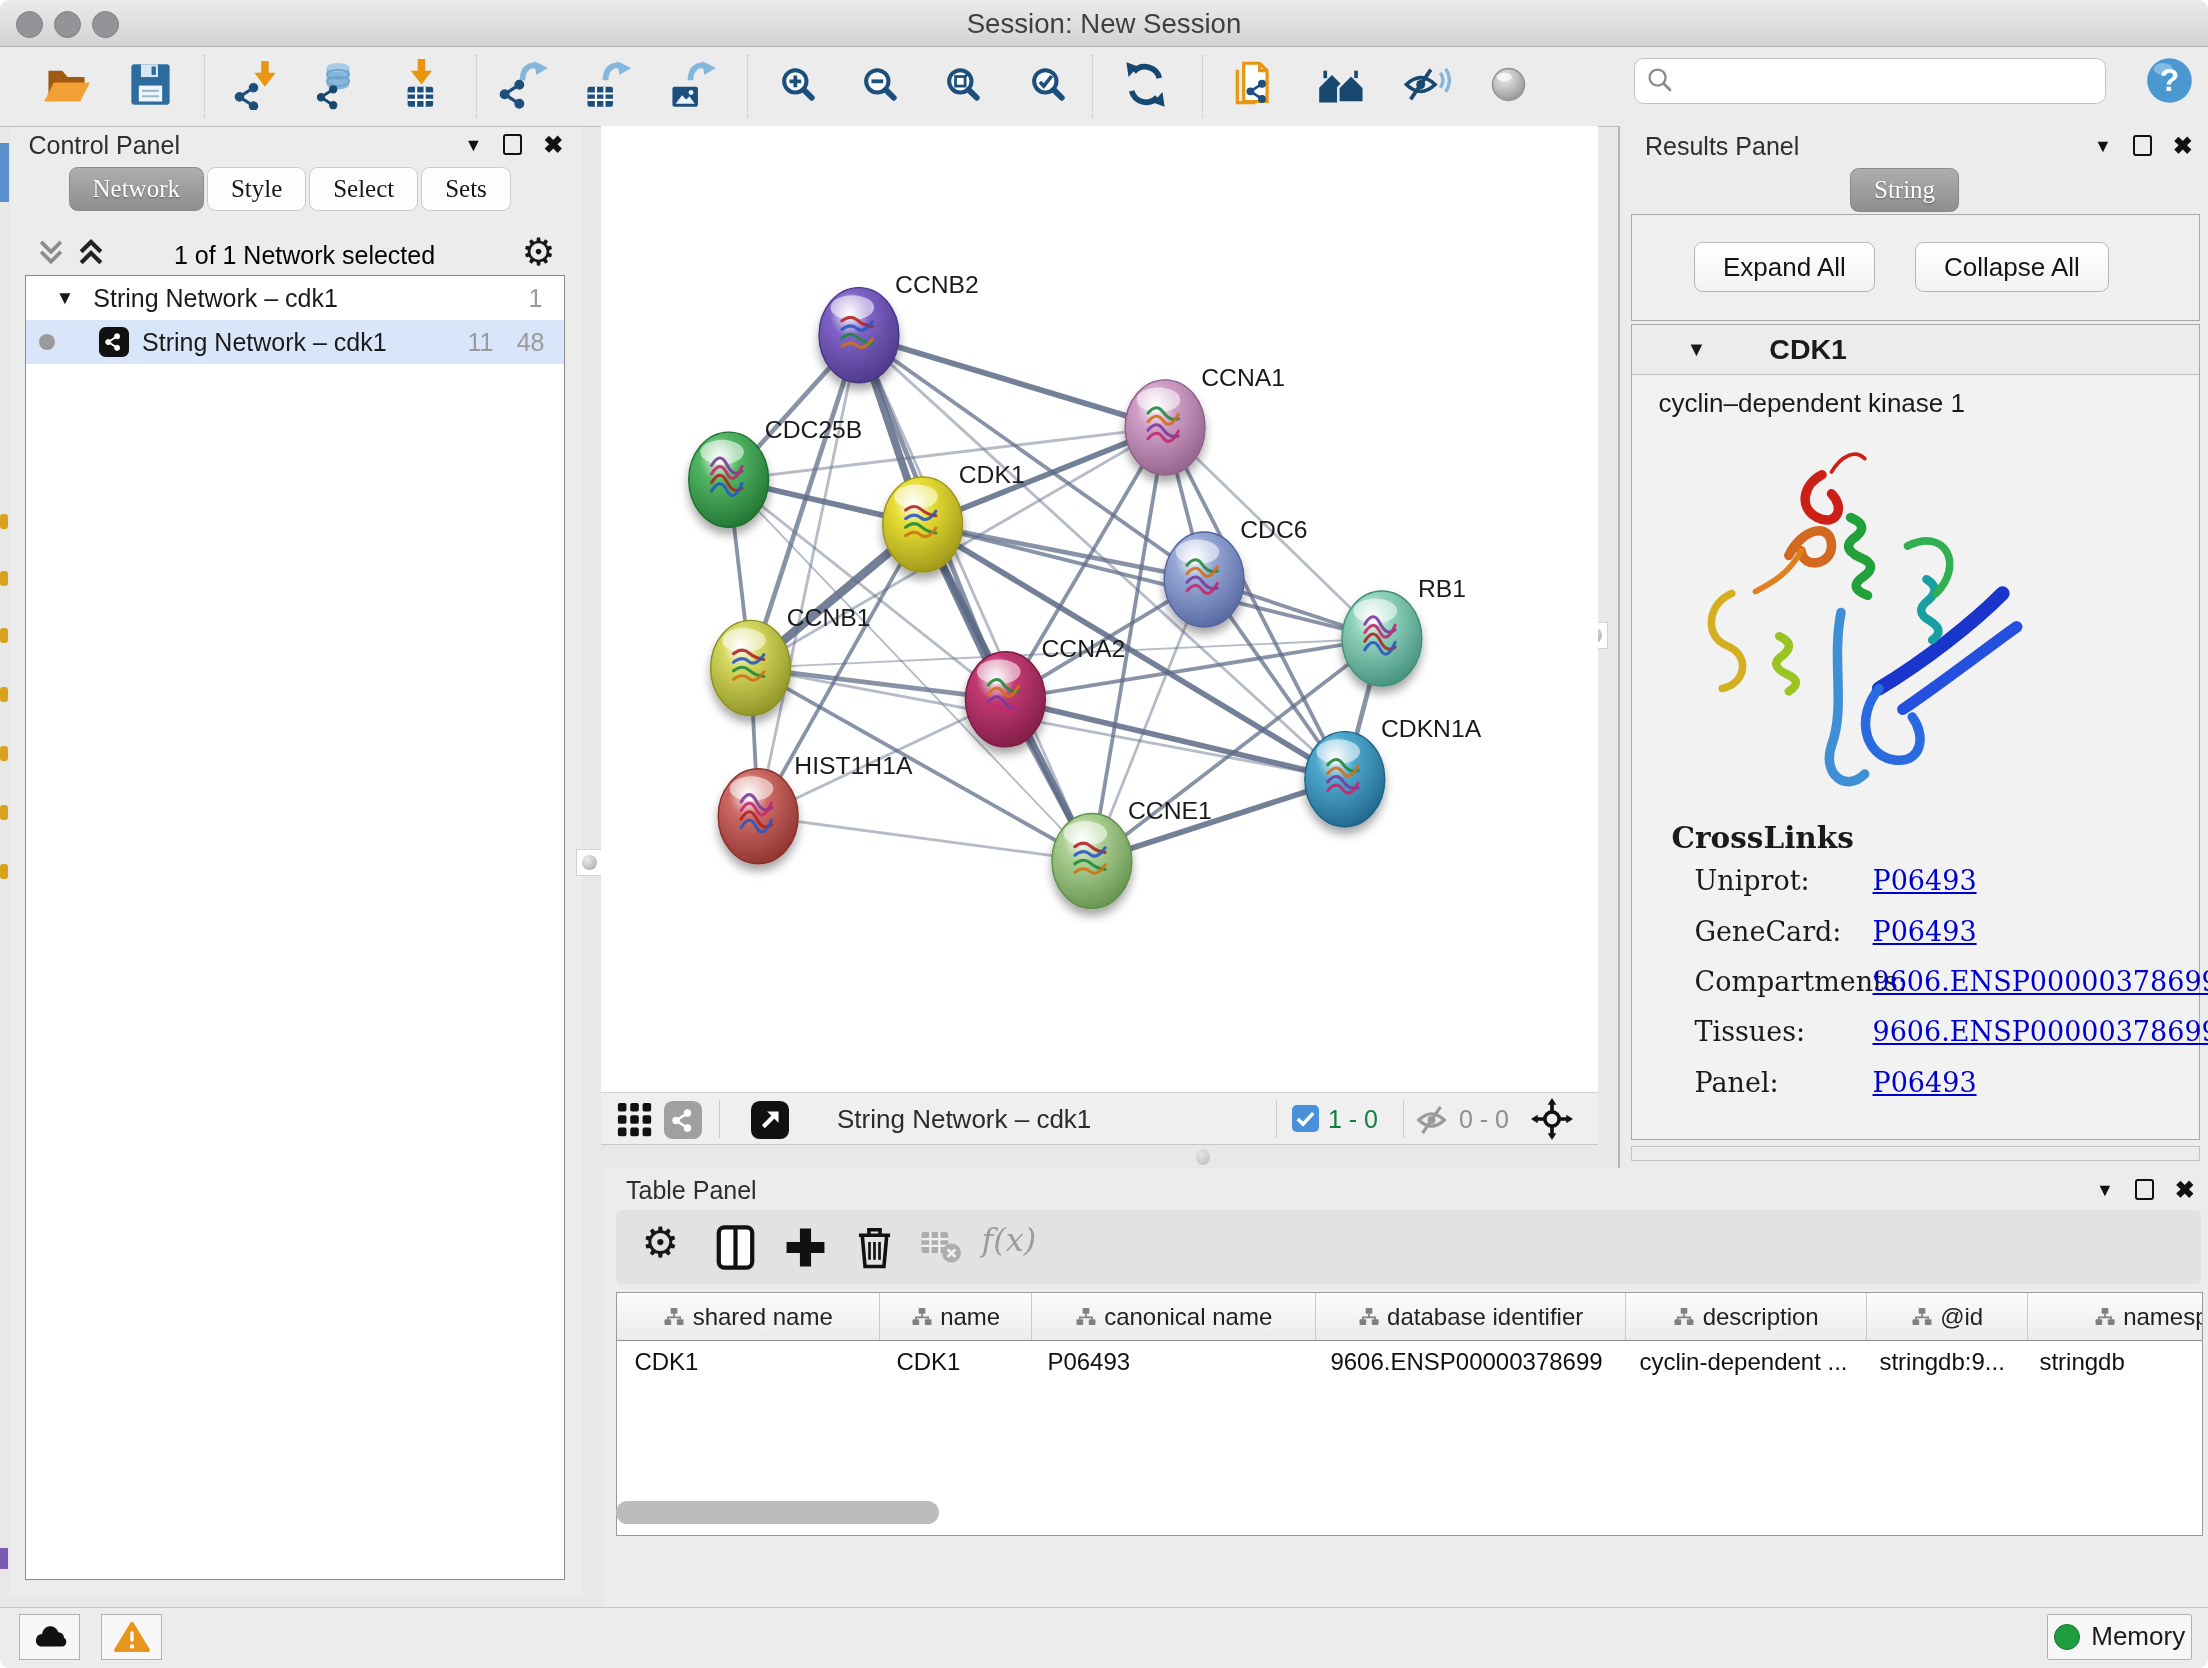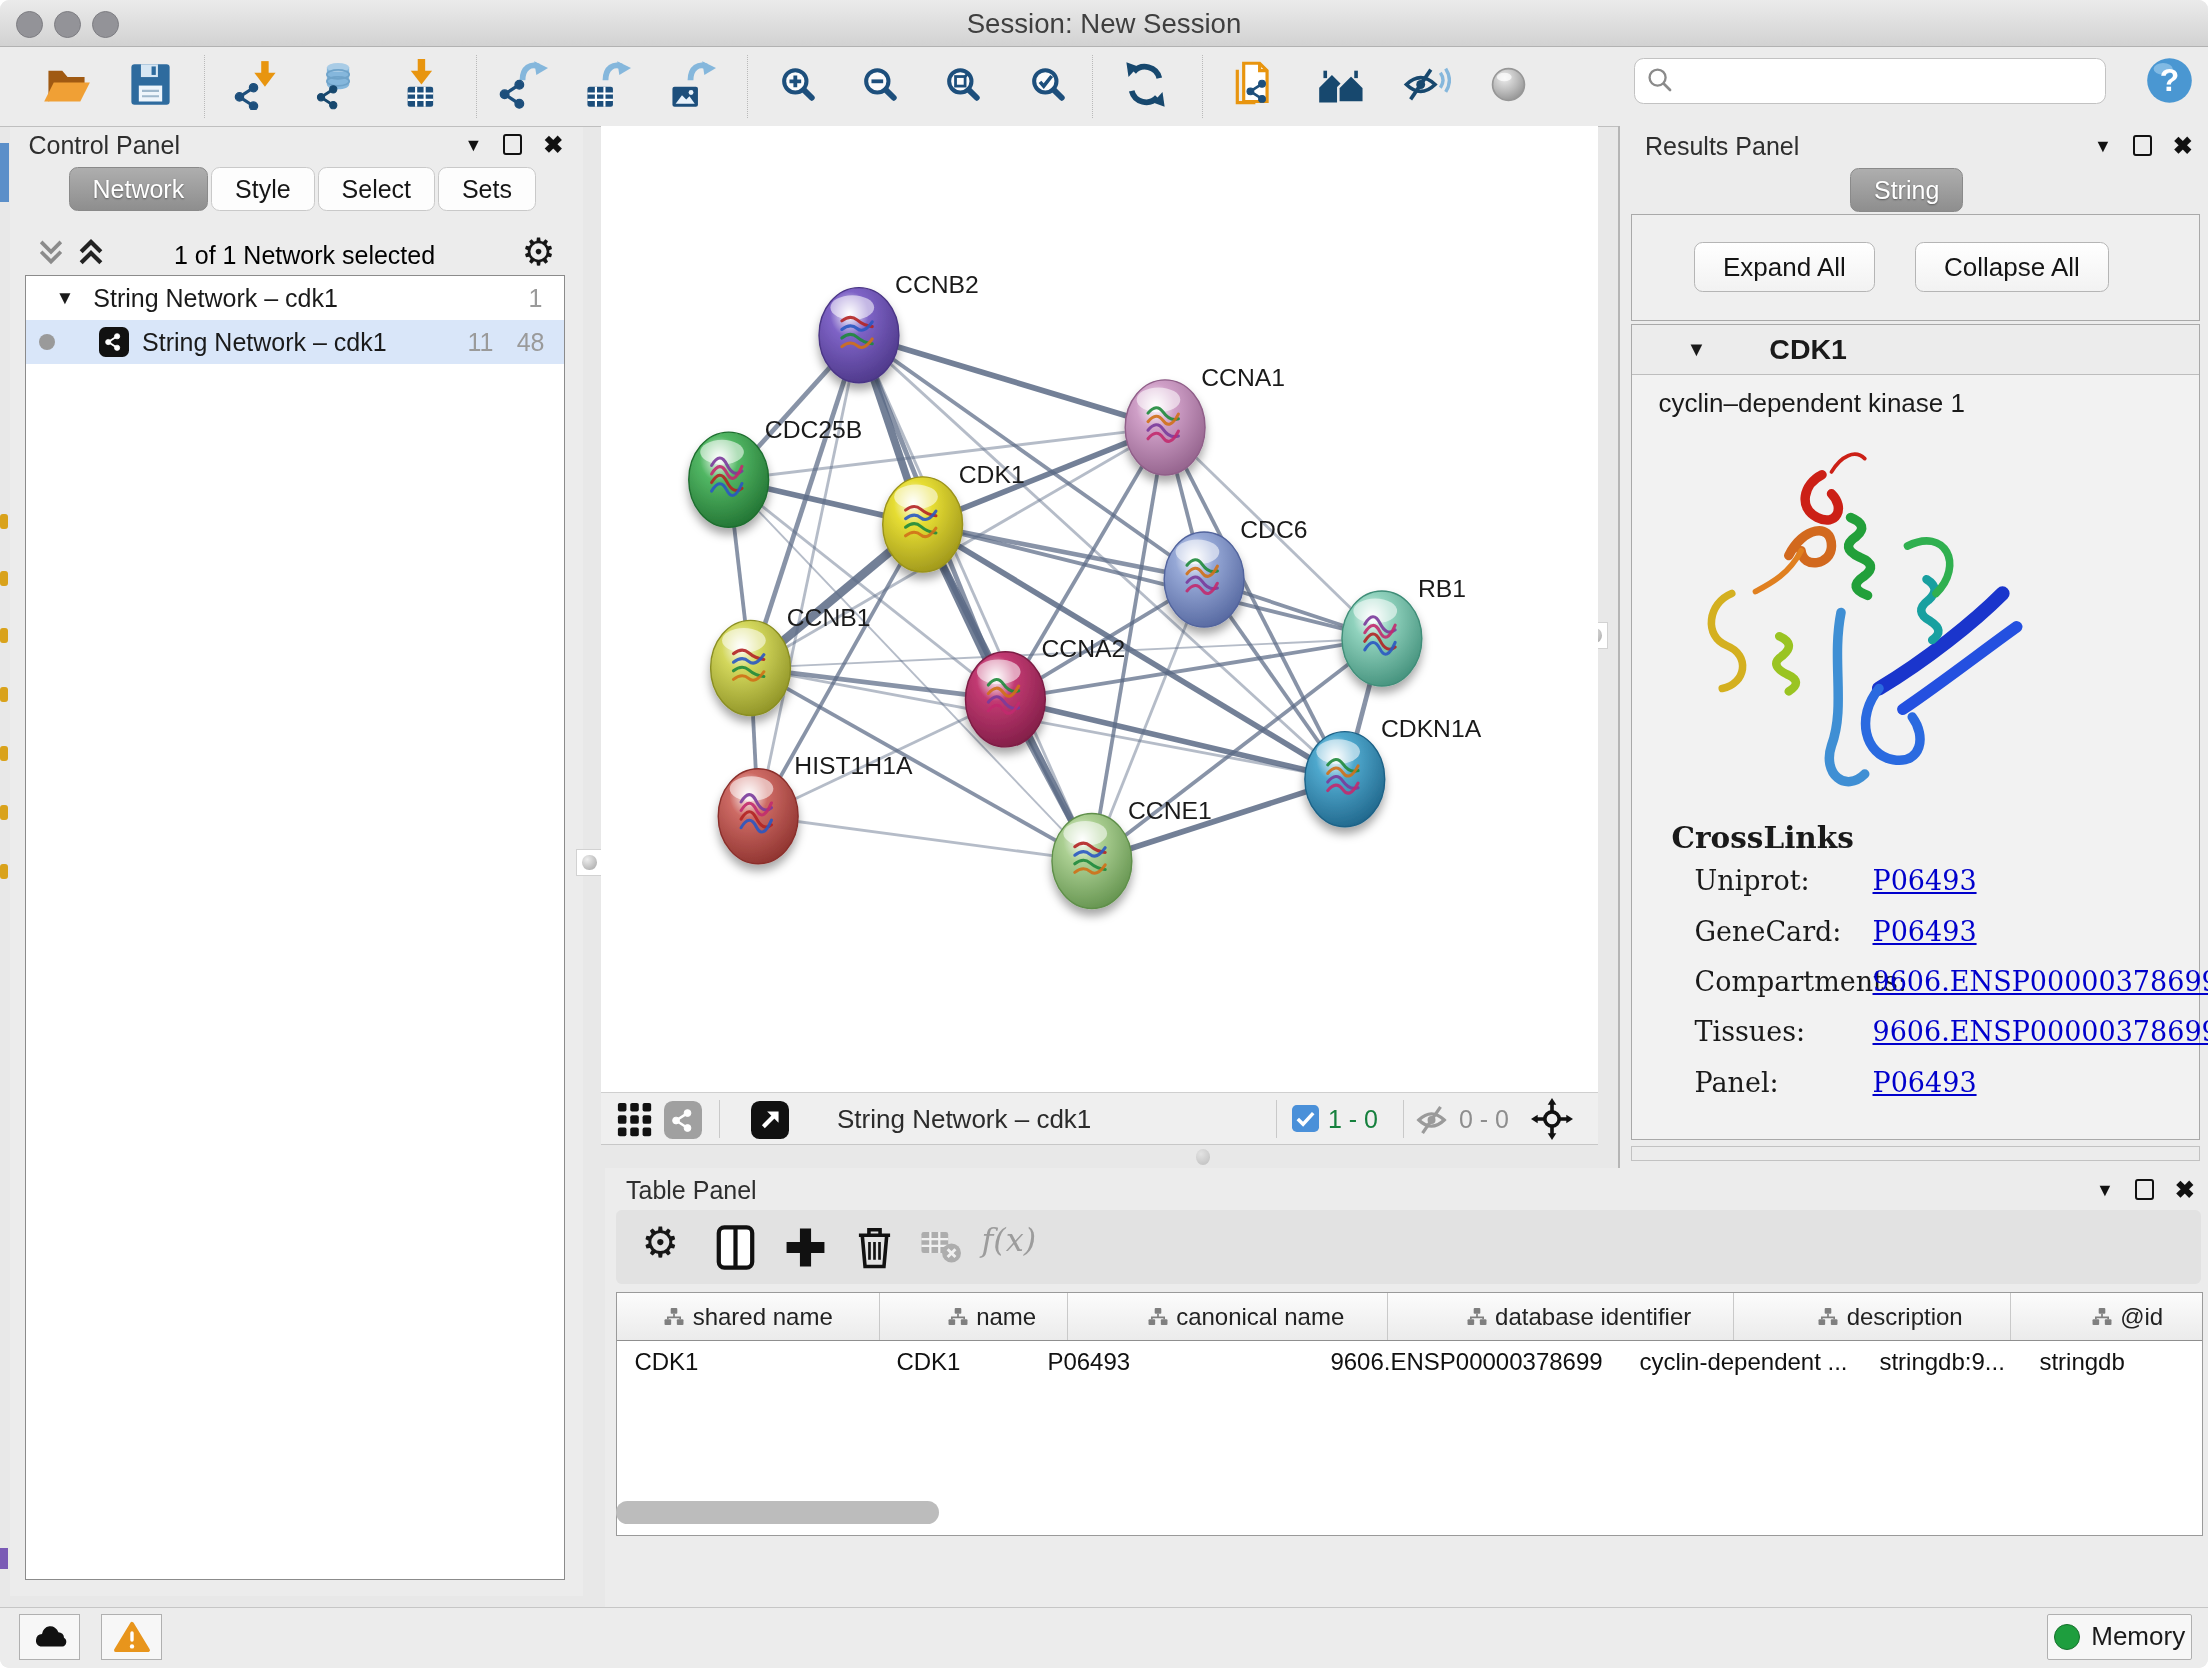--- a/index.html
+++ b/index.html
@@ -23,21 +23,21 @@
      border:1px solid #c2c2c2;border-radius:9.5px;}
   #searchbox input{position:absolute;left:49px;top:3.8px;width:409px;height:34px;border:none;outline:none;
      font-size:24px;background:transparent;font-family:"Liberation Sans",sans-serif;}
   
   .pnl-title{font-size:25px;color:#2e2e2e;}
   .hctl{display:flex;align-items:center;gap:21px;}
   .tri{font-size:18px;color:#111;line-height:18px;}
   .sqico{width:15px;height:17px;border:2.5px solid #111;border-radius:2.9px;display:inline-block;}
   .xico{font-size:24px;font-weight:bold;color:#111;line-height:24px;}
   .tab{height:42px;line-height:42px;padding:0 23px;background:#fdfdfd;border:1px solid #c9c9c9;
-       border-radius:8.6px;font-size:25px;color:#161616;margin-right:2.9px;cursor:pointer;}
+       border-radius:8.6px;font-size:25px;color:#161616;margin-right:2.9px;cursor:pointer;font-family:Liberation Serif, serif;}
   .tab.sel{background:linear-gradient(#aeaeae,#8e8e8e);color:#fff;border-color:#8a8a8a;
        text-shadow:0 1px 1.9px rgba(0,0,0,.4);}
   
   #control-panel{position:absolute;left:9.5px;top:127px;width:573px;height:1469px;background:#ececec;}
   #ctree{position:absolute;left:15px;top:148px;width:538px;height:1303px;background:#fff;
      border:1.9px solid #8b8b8b;}
   .trow{position:relative;height:44px;display:flex;align-items:center;font-size:25px;}
   .trow .cnt{color:#9a9a9a;}
   #trow-sel{background:#d9e6f9;}
   
@@ -55,21 +55,21 @@
      font-size:26px;color:#141414;padding:8.6px 28.5px;cursor:pointer;font-family:"Liberation Sans",sans-serif;}
   .serif{font-family:"DejaVu Serif","Liberation Serif",serif;}
   .xlink{color:#0000cc;text-decoration:underline;cursor:pointer;}
   .xrow{position:absolute;font-size:27px;}
   
   #table-panel{position:absolute;left:605px;top:1168px;width:1604px;height:439px;background:#ececec;}
   #ttoolbar{position:absolute;left:11.4px;top:42px;width:1585px;height:74px;background:#e2e2e2;border-radius:5.7px;}
   .ticon{position:absolute;top:13.3px;width:49px;height:49px;background:transparent;border:none;padding:0;cursor:pointer;}
   #tblwrap{position:absolute;left:11.4px;top:124px;width:1585px;height:242px;background:#fff;
      border:1.9px solid #9a9a9a;overflow:hidden;}
-  #thead{display:flex;height:47px;background:linear-gradient(#fcfcfc,#ebebeb);border-bottom:1.9px solid #8f8f8f;gap:36px;}
+  #thead{display:flex;height:47px;background:linear-gradient(#fcfcfc,#ebebeb);border-bottom:1.9px solid #8f8f8f;}
   .th{display:flex;align-items:center;justify-content:center;gap:8.6px;border-right:1px solid #c9c9c9;
      font-size:24px;color:#222;flex:0 0 auto;cursor:pointer;overflow:hidden;}
   #trowdata{display:flex;height:42px;align-items:center;}
   .td{flex:0 0 auto;padding-left:17px;box-sizing:border-box;font-size:24px;color:#111;
       white-space:nowrap;overflow:hidden;}
   #hscroll{position:absolute;left:11.4px;top:333px;width:323px;height:23px;background:#bcbcbc;border-radius:11.4px;}
   .btab{height:40px;line-height:40px;padding:0 28.5px;font-size:26px;background:#fff;color:#111;
      border-top:1px solid #c6c6c6;border-bottom:1px solid #c6c6c6;border-right:1px solid #c6c6c6;cursor:pointer;}
   .btab.sel{background:linear-gradient(#ababab,#8d8d8d);color:#fff;text-shadow:0 1px 1.9px rgba(0,0,0,.4);}
   

